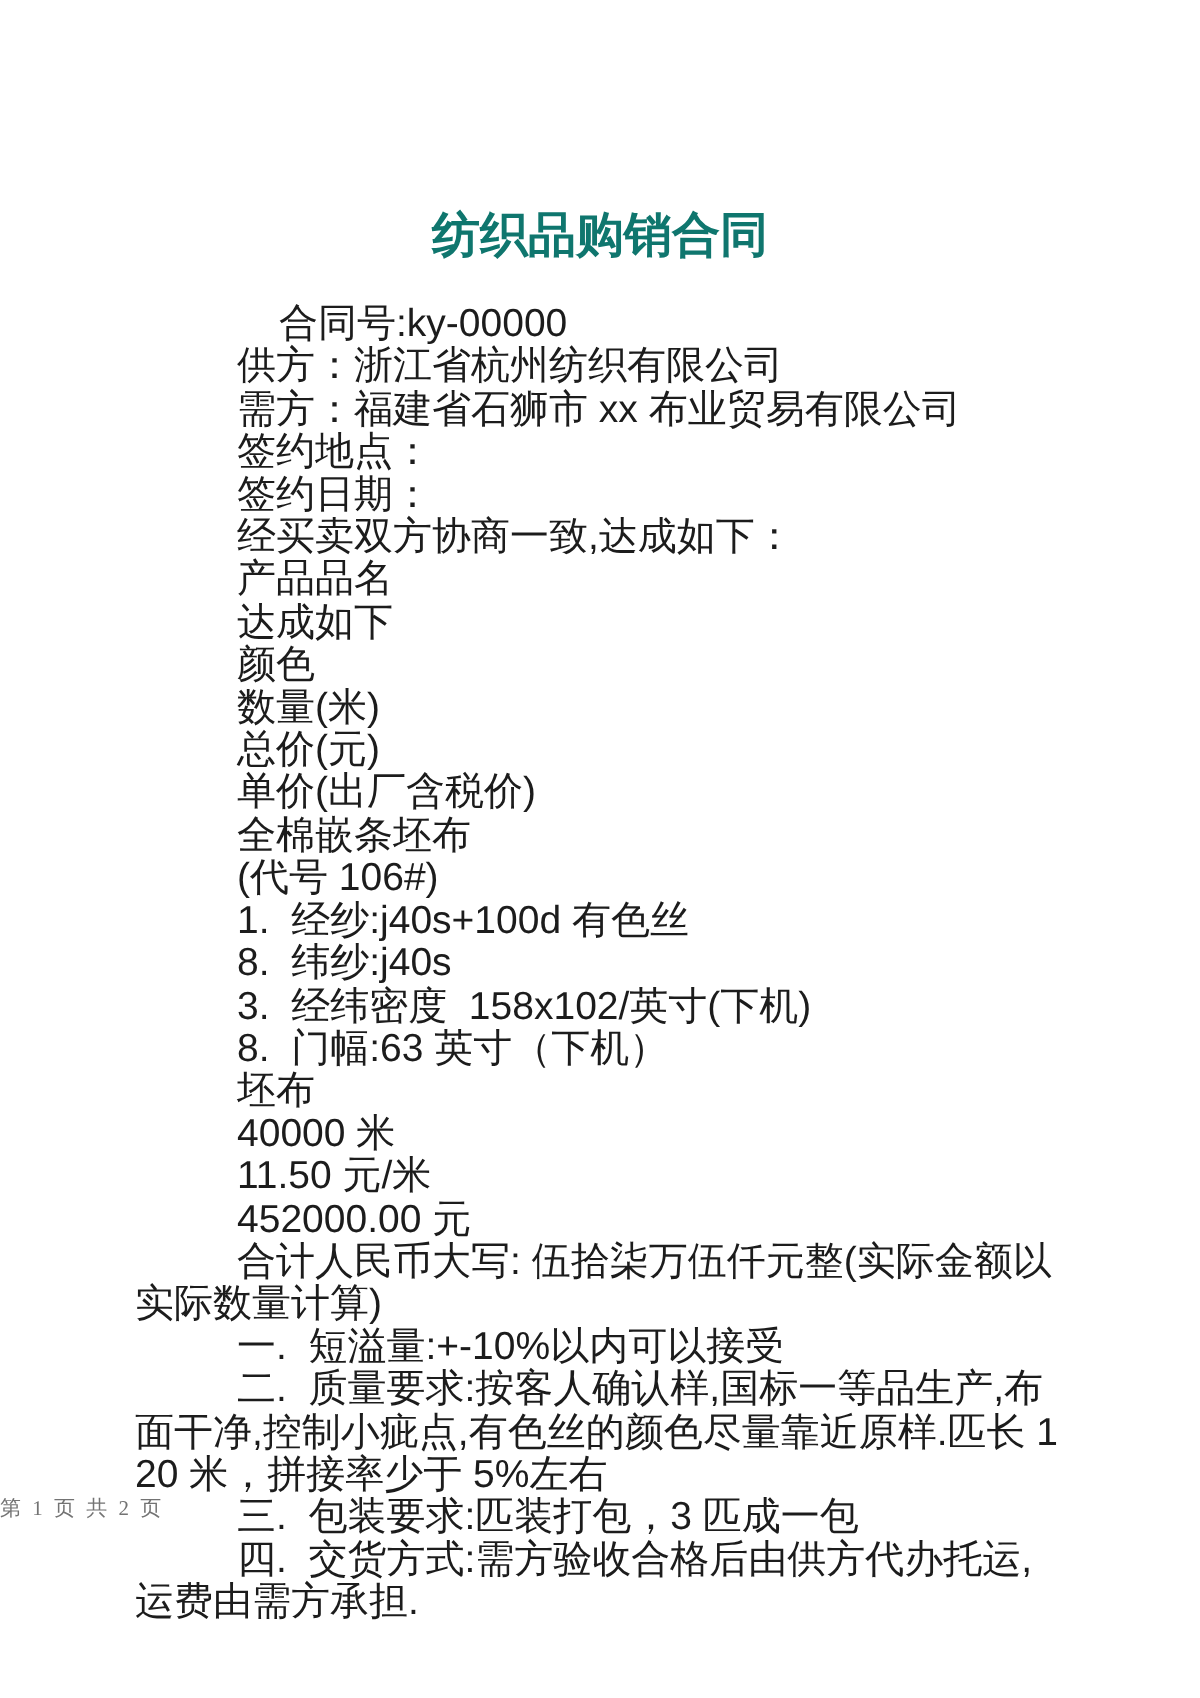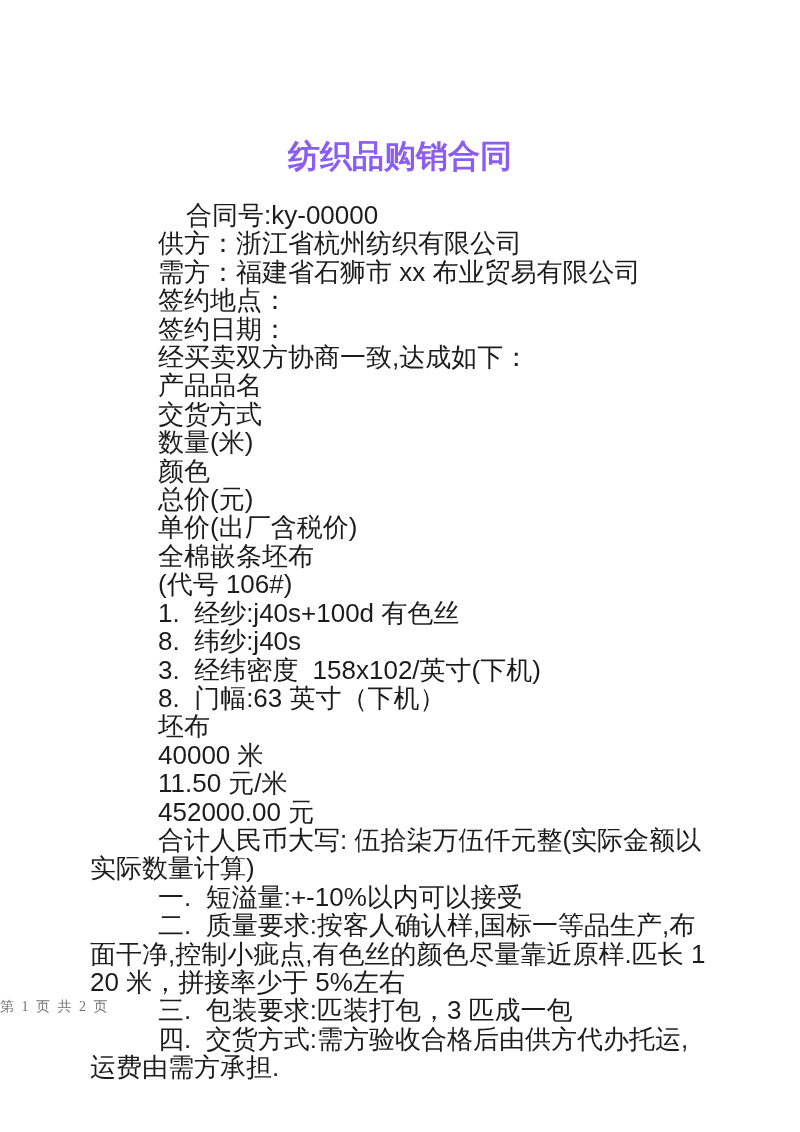--- a/index.html
+++ b/index.html
@@ -19,21 +19,21 @@
   .doc-title {
     position: absolute;
     top: 136px;
     left: 0;
     width: 100%;
     margin: 0;
     text-align: center;
     font-size: 32px;
     line-height: 40px;
     font-weight: 700;
-    color: #8b5cf6;
+    color: #0f766e;
   }
   .doc-body {
     position: absolute;
     top: 201px;
     left: 90px;
     width: 622px;
     font-size: 26px;
     line-height: 28.4px;
   }
   .doc-body p {
@@ -66,23 +66,23 @@
   <h1 class="doc-title">纺织品购销合同</h1>
 
   <div class="doc-body">
     <p class="indent-deep">合同号:ky-00000</p>
     <p>供方：浙江省杭州纺织有限公司</p>
     <p>需方：福建省石狮市 xx 布业贸易有限公司</p>
     <p>签约地点：</p>
     <p>签约日期：</p>
     <p>经买卖双方协商一致,达成如下：</p>
     <p>产品品名</p>
-    <p>交货方式</p>
+    <p>达成如下</p>
+    <p>颜色</p>
     <p>数量(米)</p>
-    <p>颜色</p>
     <p>总价(元)</p>
     <p>单价(出厂含税价)</p>
     <p>全棉嵌条坯布</p>
     <p>(代号 106#)</p>
     <p>1.  经纱:j40s+100d 有色丝</p>
     <p>8.  纬纱:j40s</p>
     <p>3.  经纬密度  158x102/英寸(下机)</p>
     <p>8.  门幅:63 英寸（下机）</p>
     <p>坯布</p>
     <p>40000 米</p>

